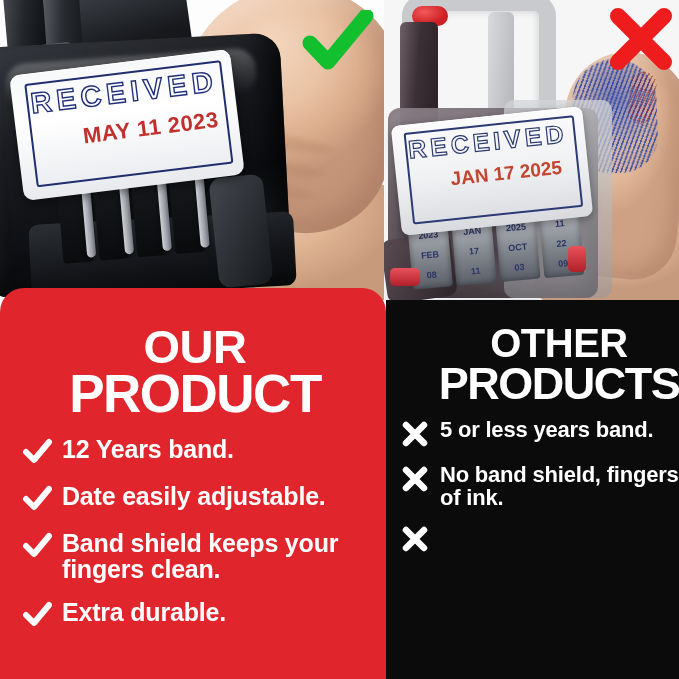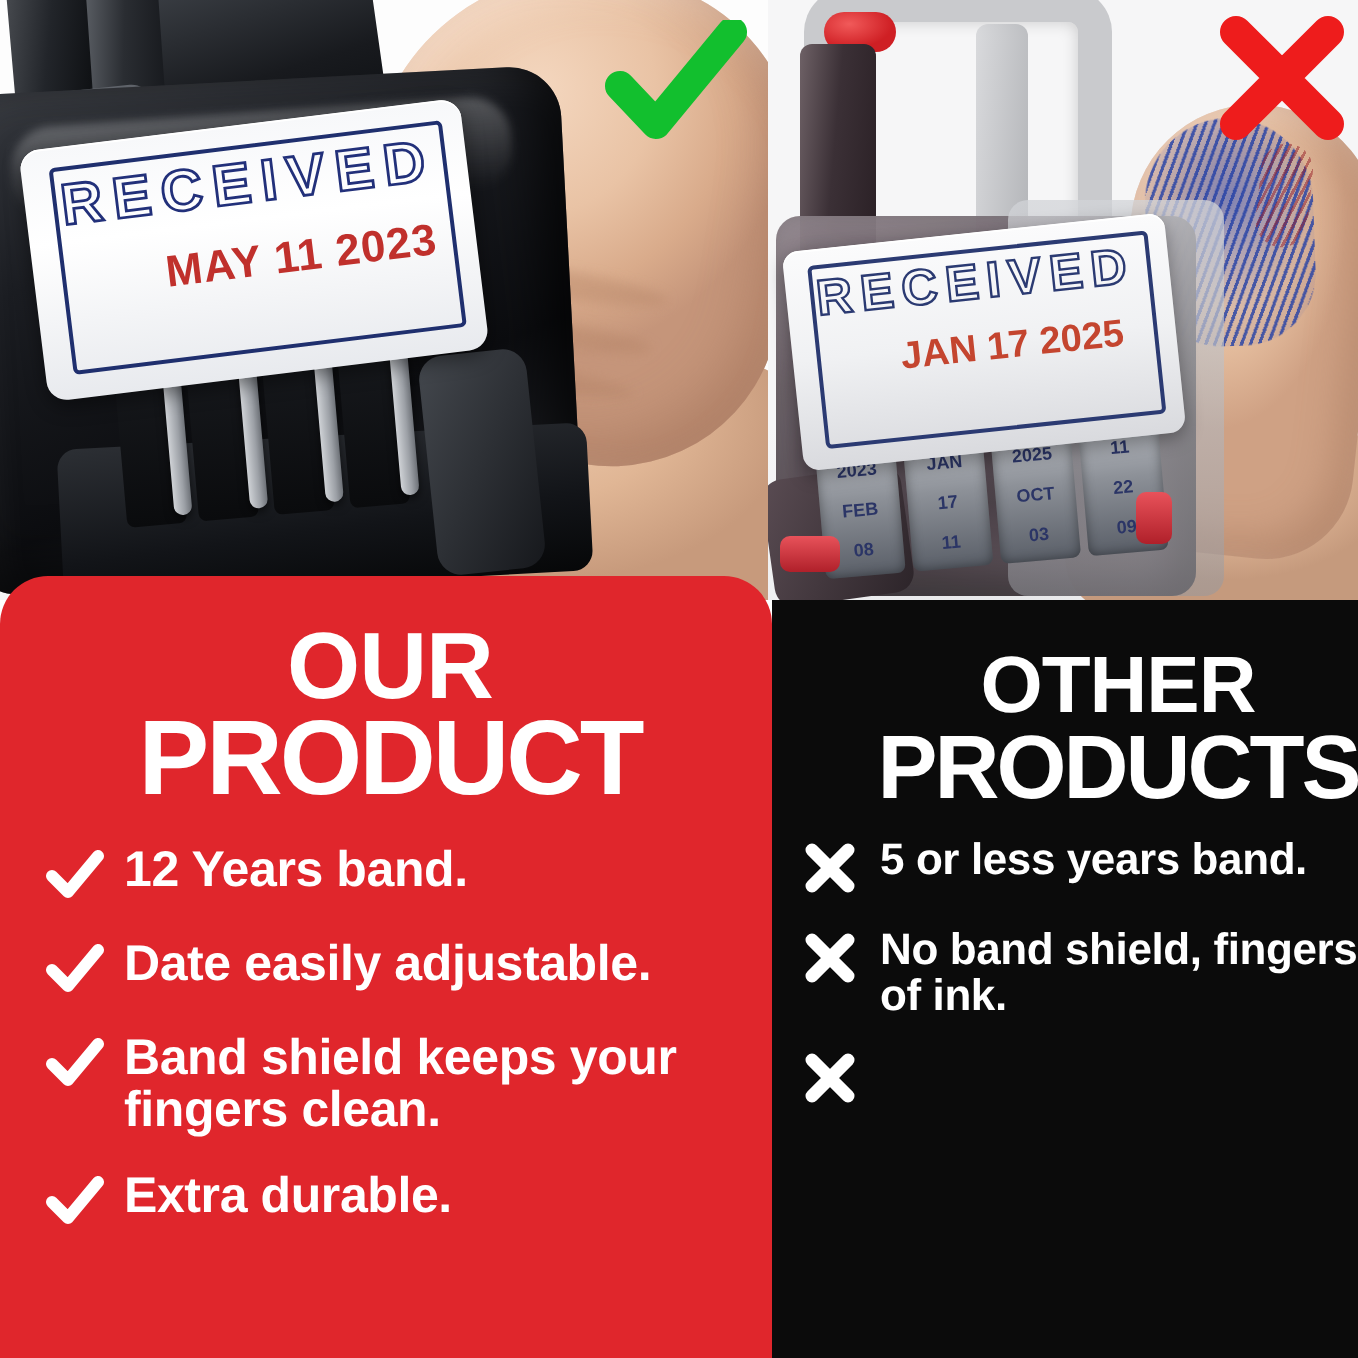--- a/index.html
+++ b/index.html
@@ -160,21 +160,21 @@
     background:#0b0b0b;
     box-sizing:border-box;padding:12px 12px 0 14px;
   }
 
   .headline{
     color:#ffffff;text-align:center;
     font-family:"Liberation Sans",sans-serif;
     font-weight:700;line-height:.96;letter-spacing:-0.5px;
     text-transform:uppercase;
   }
-  .headline-red{font-size:47px;margin:6px 0 16px 0;}
+  .headline-red{font-size:47px;margin:20px 0 16px 0;}
   .headline-black{font-size:40px;margin:12px 0 12px 0;}
   .headline .hl-line{display:block;}
   .headline-red .hl-2{font-size:53px;letter-spacing:-1.5px;}
   .headline-black .hl-2{font-size:45px;letter-spacing:-1.5px;}
 
   .bullets{list-style:none;margin:0;padding:0;}
   .bullet{display:flex;align-items:flex-start;gap:10px;margin-bottom:13px;}
   .bullet-red{margin-bottom:16px;}
   .bullet-icon{flex:0 0 auto;width:30px;height:30px;position:relative;margin-top:1px;}
   .bullet-text{

